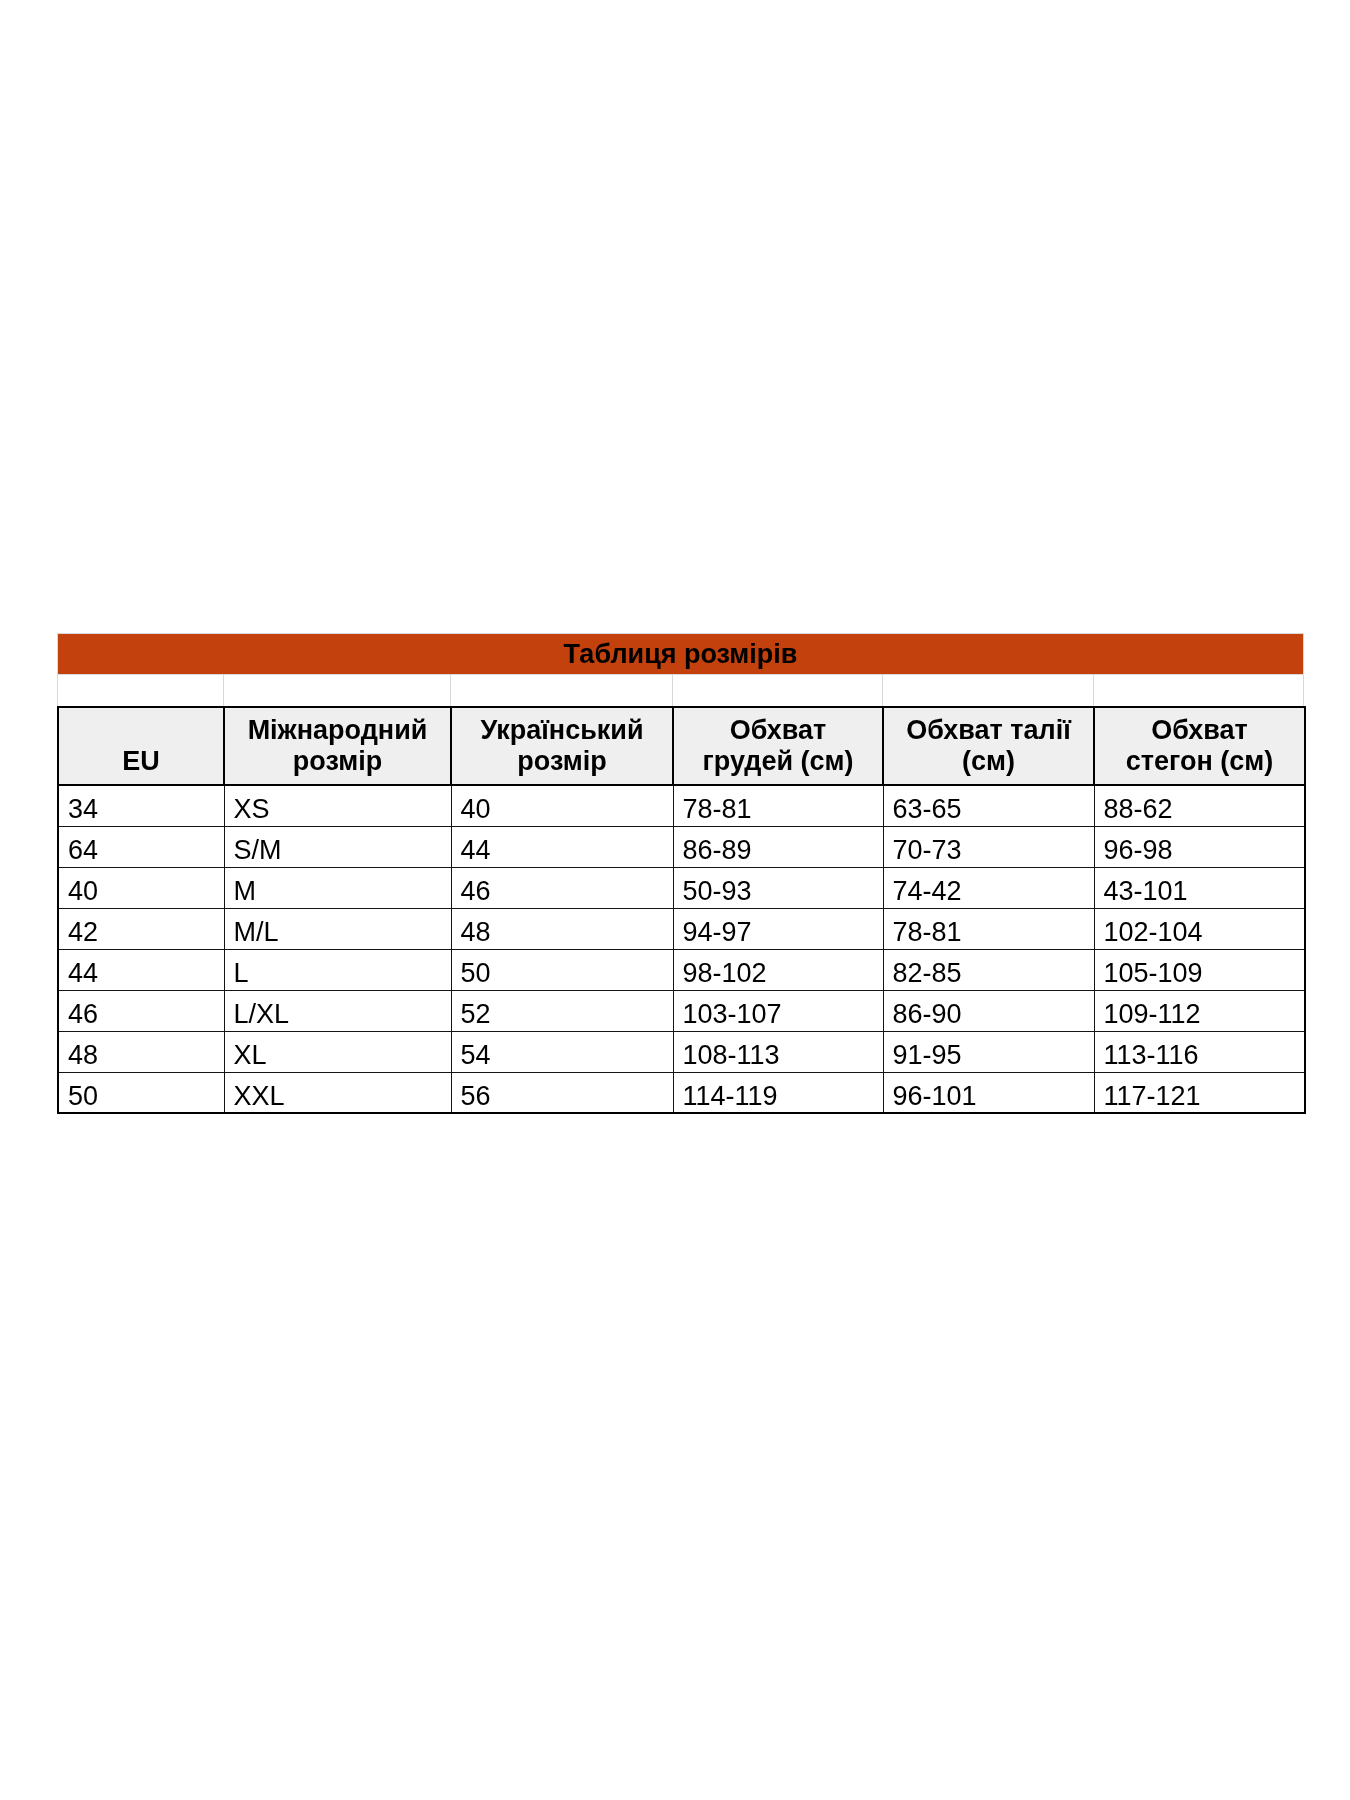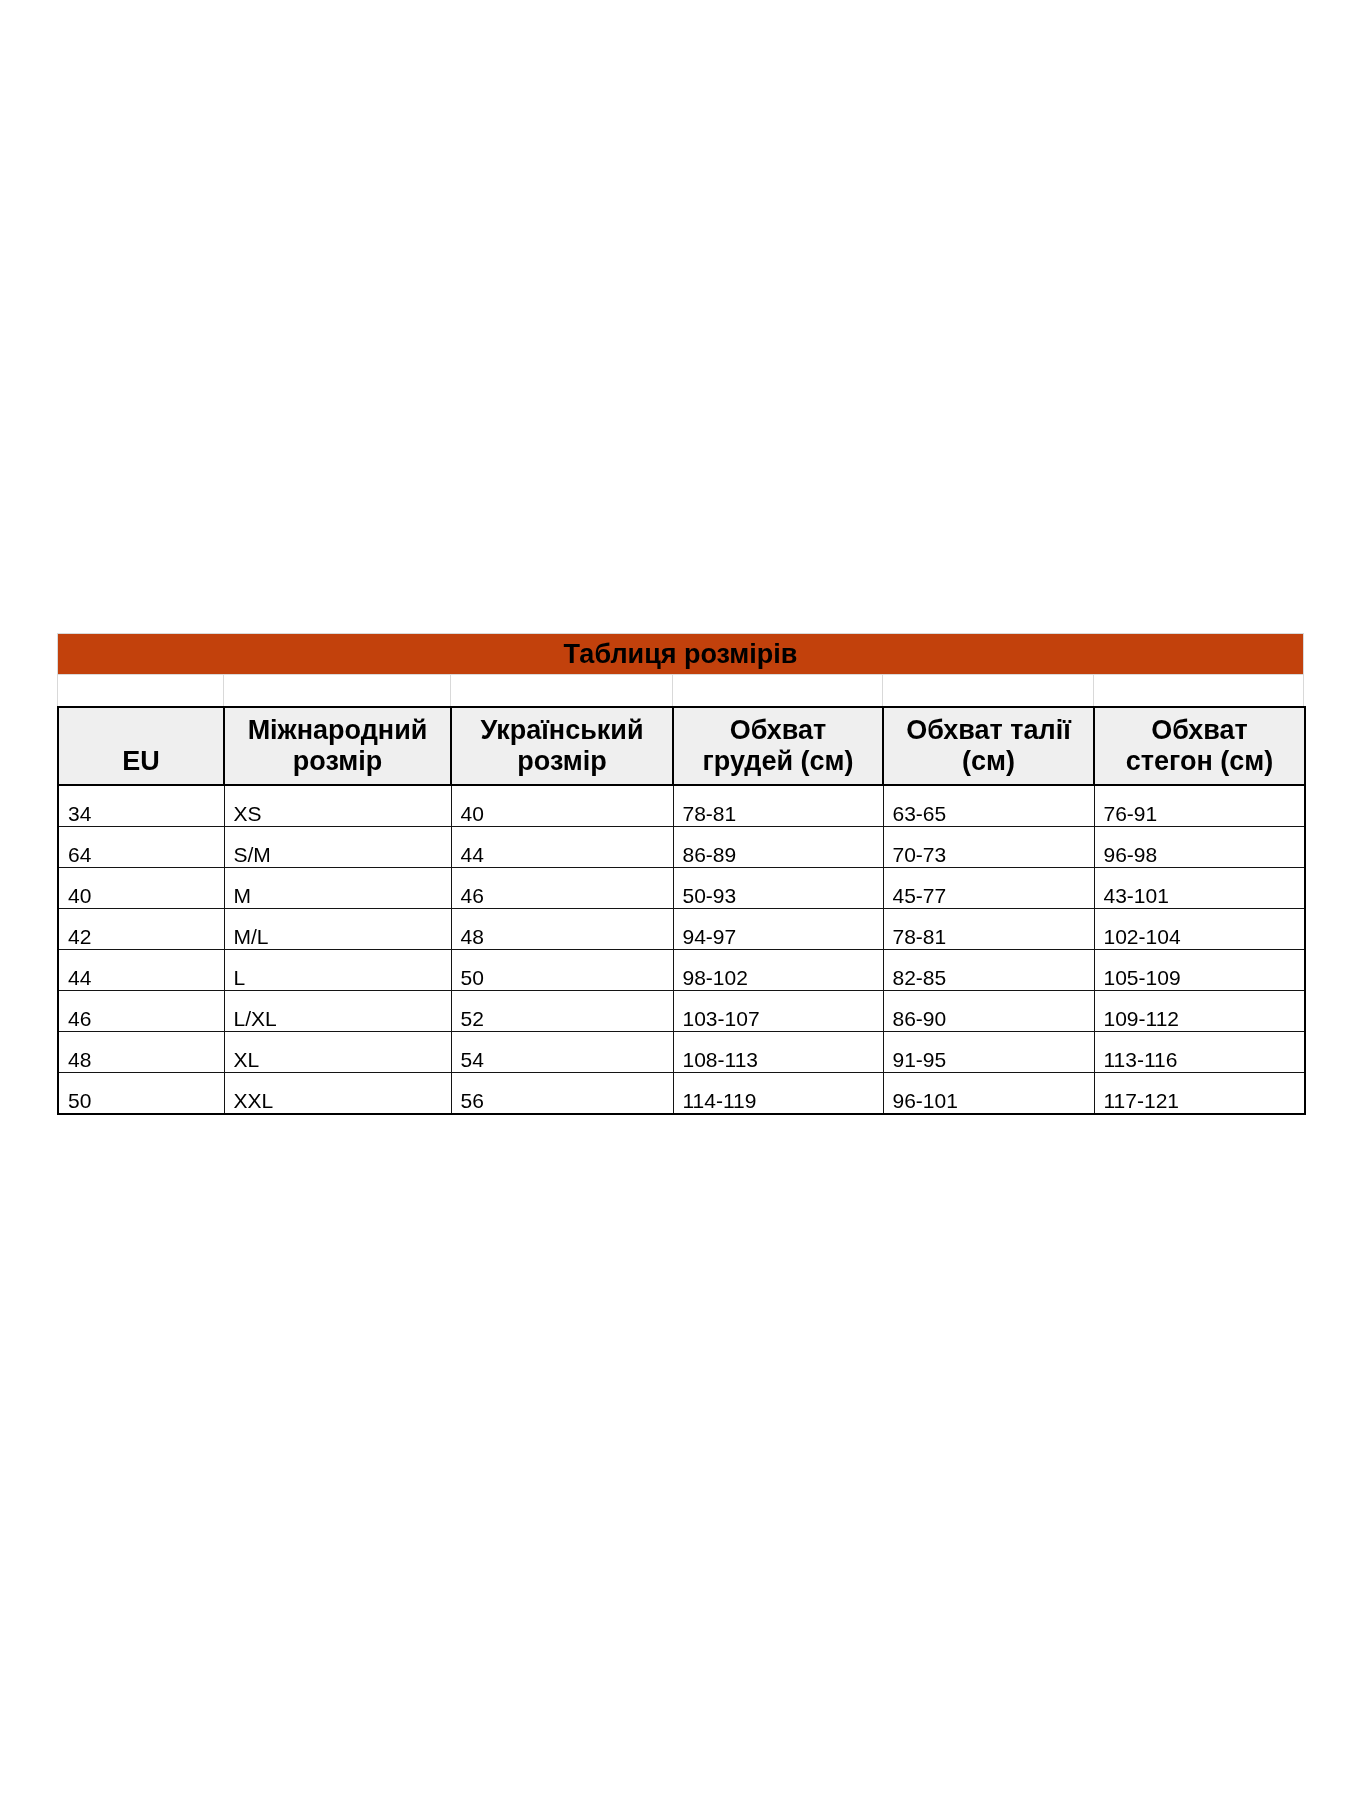--- a/index.html
+++ b/index.html
@@ -60,25 +60,25 @@
     font-weight: bold;
     line-height: 31px;
     text-align: center;
     vertical-align: bottom;
     white-space: pre-line;
     padding: 6px 4px 7px 4px;
     height: 78px;
   }
   table.grid td {
     border: 1px solid #141414;
-    font-size: 21px;
+    font-size: 27px;
     font-weight: normal;
     text-align: left;
     vertical-align: middle;
-    padding: 16px 4px 0 9px;
+    padding: 8px 4px 0 9px;
     height: 41px;
     background: #ffffff;
     overflow: hidden;
   }
 </style>
 </head>
 <body>
 
 <div class="canvas">
   <div class="size-sheet">
@@ -120,36 +120,36 @@
 стегон (см)</th>
         </tr>
       </thead>
       <tbody>
         <tr>
           <td>34</td>
           <td>XS</td>
           <td>40</td>
           <td>78-81</td>
           <td>63-65</td>
-          <td>76-91</td>
+          <td>88-62</td>
         </tr>
         <tr>
           <td>64</td>
           <td>S/M</td>
           <td>44</td>
           <td>86-89</td>
           <td>70-73</td>
           <td>96-98</td>
         </tr>
         <tr>
           <td>40</td>
           <td>M</td>
           <td>46</td>
           <td>50-93</td>
-          <td>45-77</td>
+          <td>74-42</td>
           <td>43-101</td>
         </tr>
         <tr>
           <td>42</td>
           <td>M/L</td>
           <td>48</td>
           <td>94-97</td>
           <td>78-81</td>
           <td>102-104</td>
         </tr>

